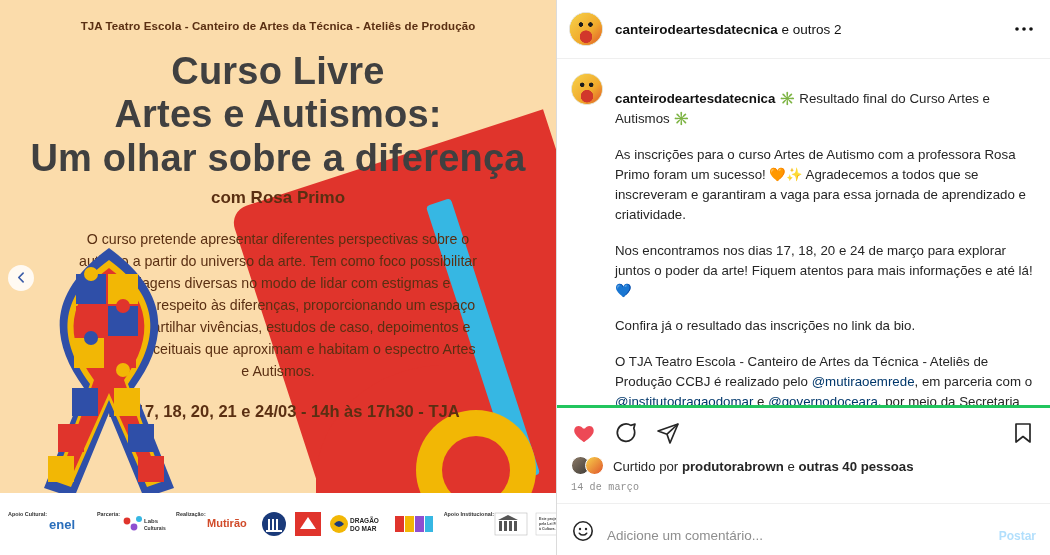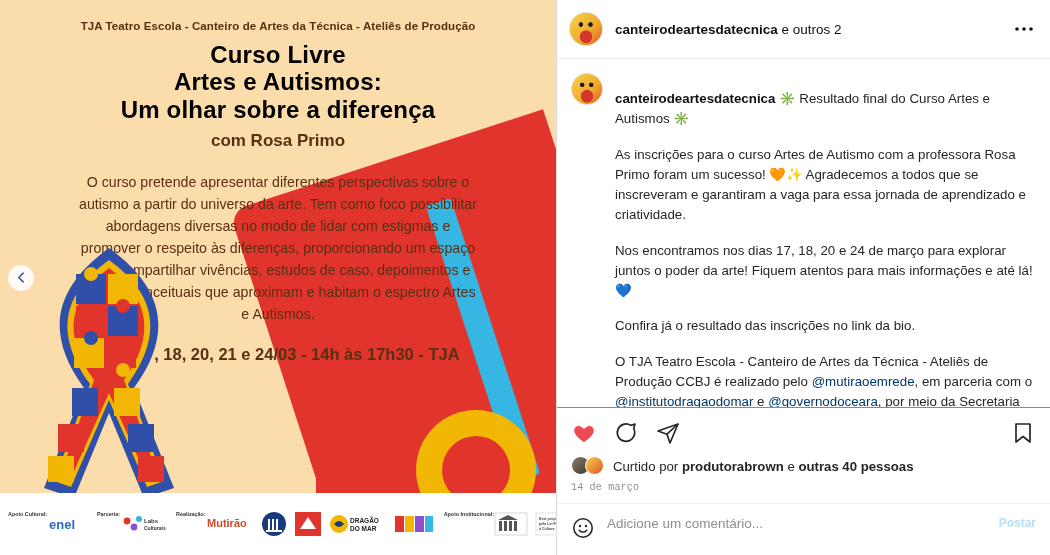--- a/index.html
+++ b/index.html
@@ -73,25 +73,25 @@
     text-align: center;
     z-index: 3;
   }
   .flyer-kicker {
     font-size: 11.5px;
     font-weight: bold;
     color: #5a2f12;
     letter-spacing: .1px;
   }
   .flyer-title {
-    margin-top: 9px;
-    font-size: 24px;
+    margin-top: 18px;
+    font-size: 38px;
     line-height: 1.14;
     font-weight: bold;
-    color: #000000;
+    color: #404040;
     letter-spacing: .2px;
   }
   .flyer-title .ln { display: block; }
   .flyer-with {
     margin-top: 8px;
     font-size: 17px;
     font-weight: bold;
     color: #5a2f12;
   }
   .flyer-body {
@@ -228,21 +228,21 @@
   }
   .caption-text .uname {
     font-weight: bold;
     color: #111;
   }
   .caption-text p { margin-bottom: 13px; margin-top: 16px; }
   .caption-text p:first-child { margin-bottom: 13px; }
   .mention { color: #00376b; }
 
   .panel-actions {
-    border-top: 1px solid #22c55e;
+    border-top: 3px solid #22c55e;
     padding: 8px 14px 0 14px;
     flex: 0 0 auto;
   }
   .action-row {
     display: flex; align-items: center;
     gap: 16px;
     padding: 4px 0 2px 0;
   }
   .action-btn {
     width: 26px; height: 26px;
@@ -269,21 +269,21 @@
   .date-text {
     font-size: 10px;
     color: #8e8e8e;
     letter-spacing: .2px;
     padding: 4px 0 10px 0;
     font-family: Liberation Mono, monospace;
   }
 
   .comment-bar {
     border-top: 1px solid #efefef;
-    display: flex; align-items: flex-start;
+    display: flex; align-items: flex-end;
     gap: 12px;
     padding: 12px 14px;
     flex: 0 0 auto;
     height: 52px;
   }
   .emoji-btn {
     width: 24px; height: 24px;
     display: flex; align-items: center; justify-content: center;
     cursor: pointer;
   }

